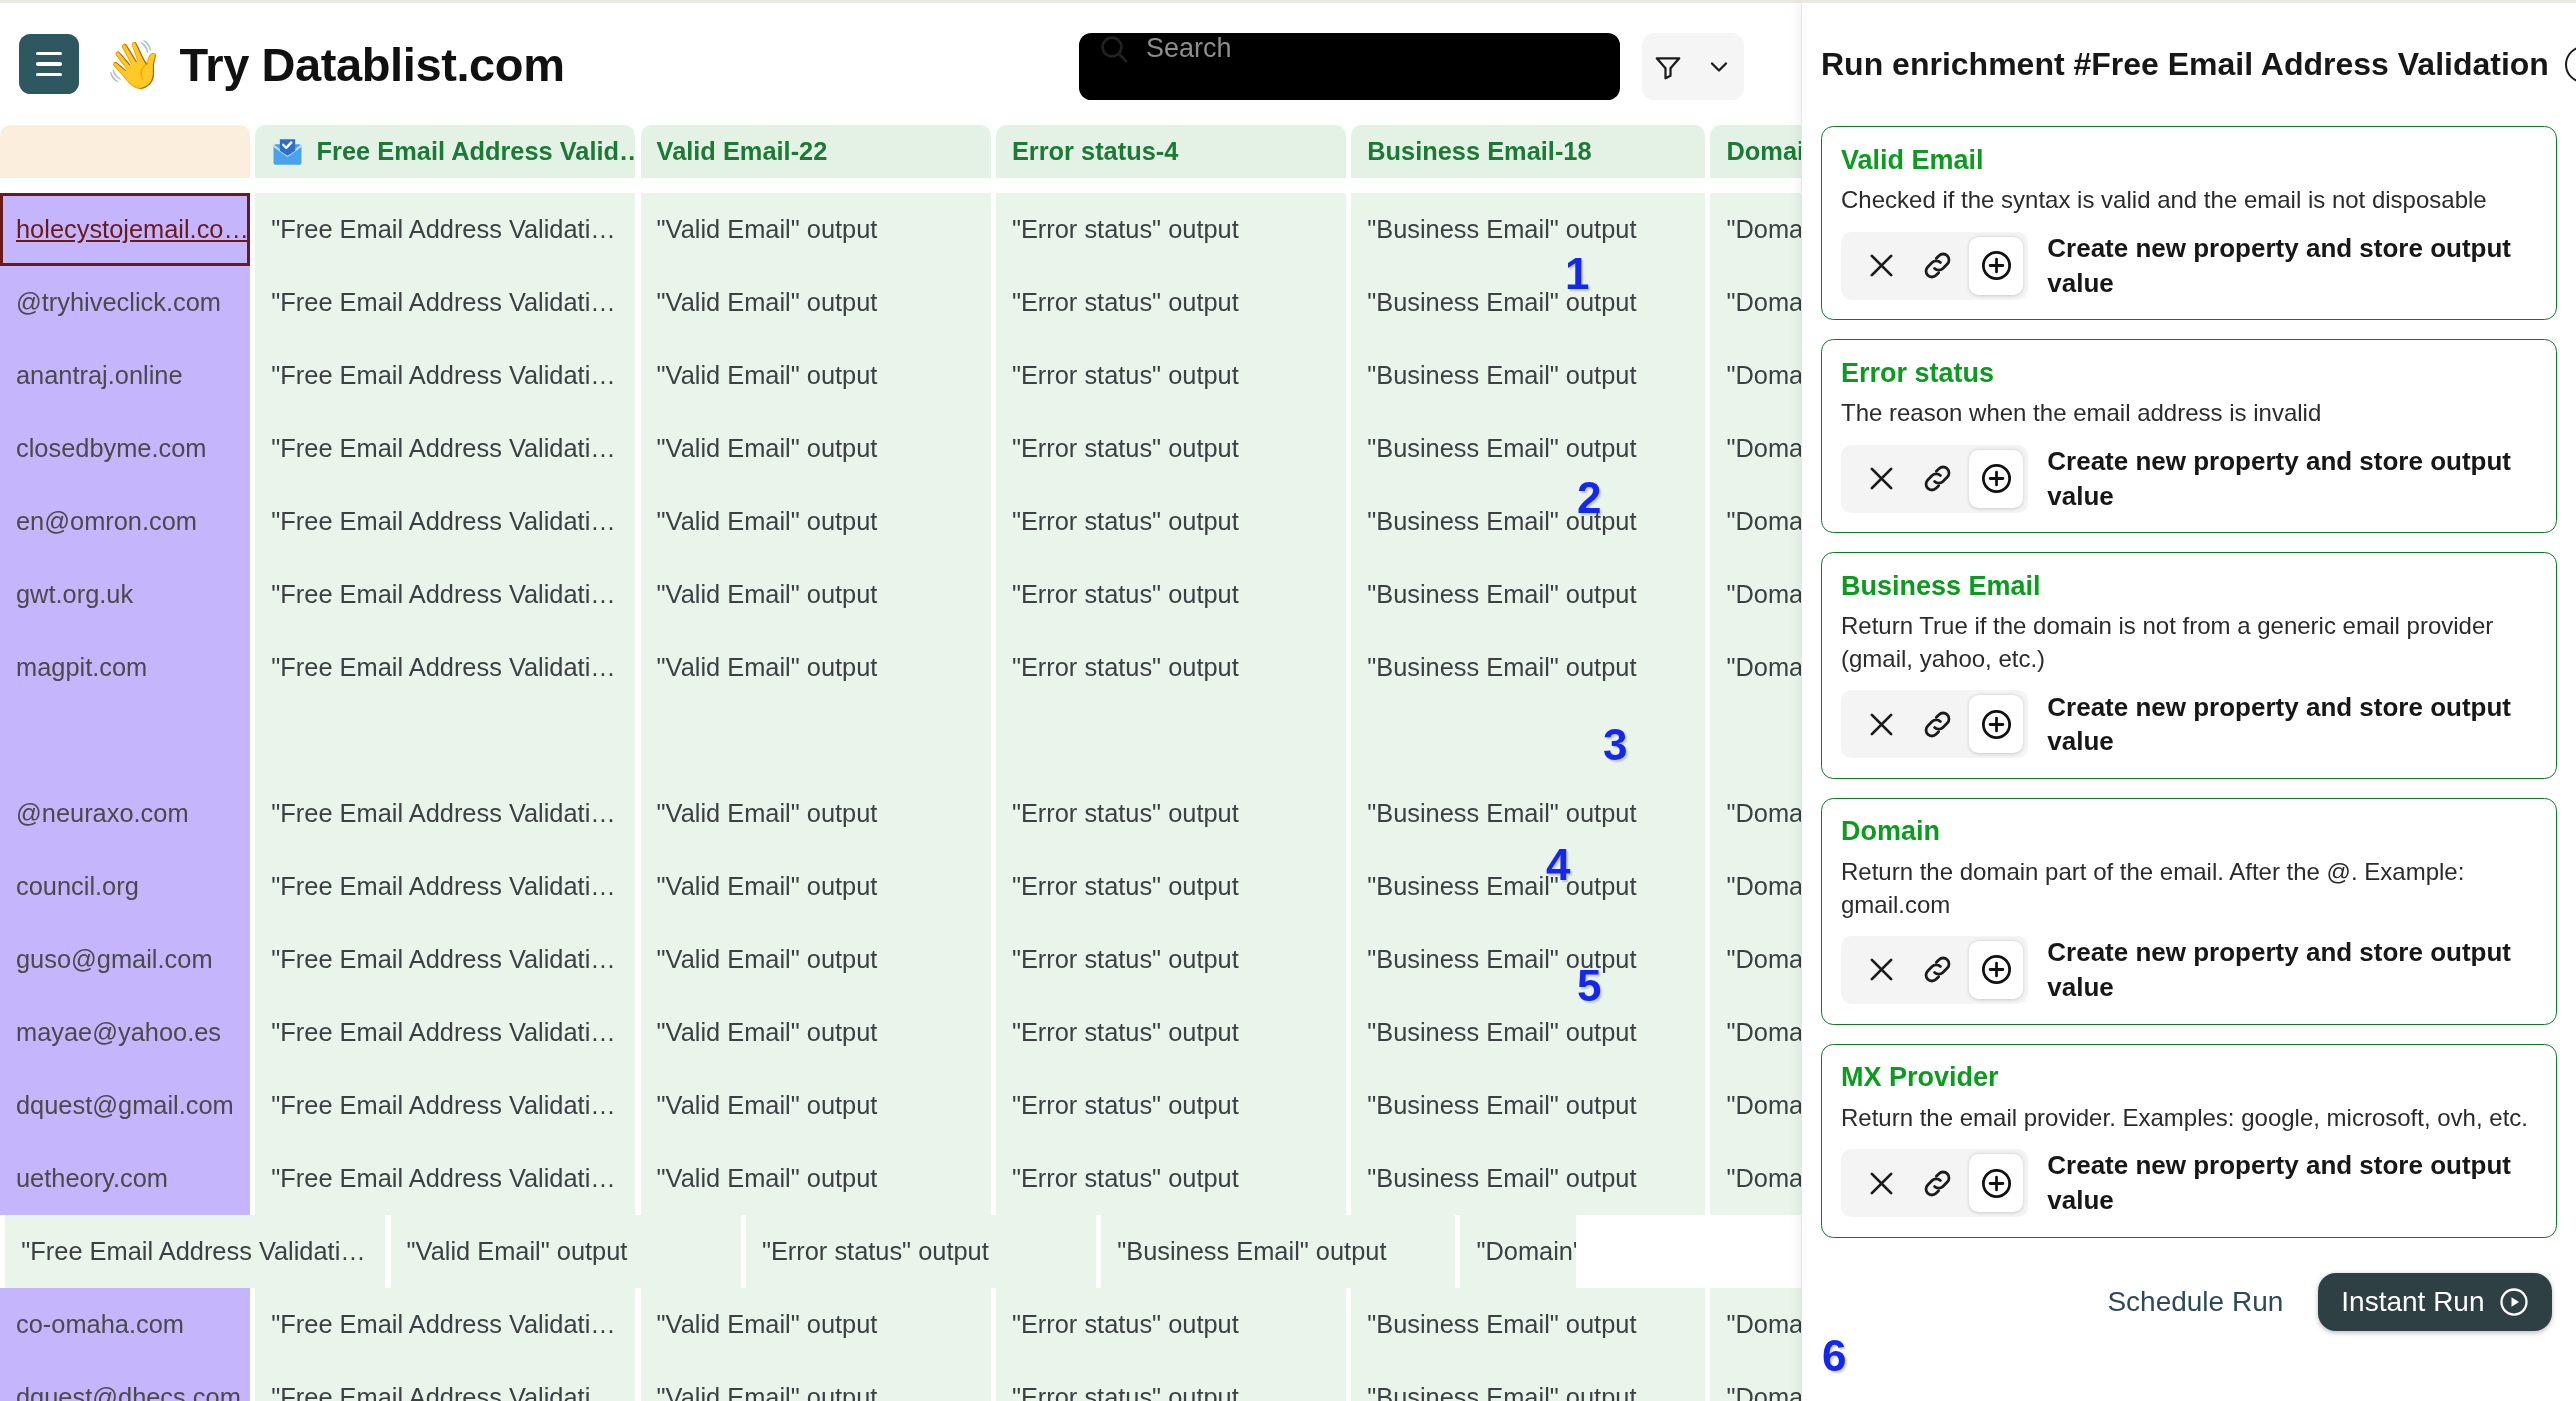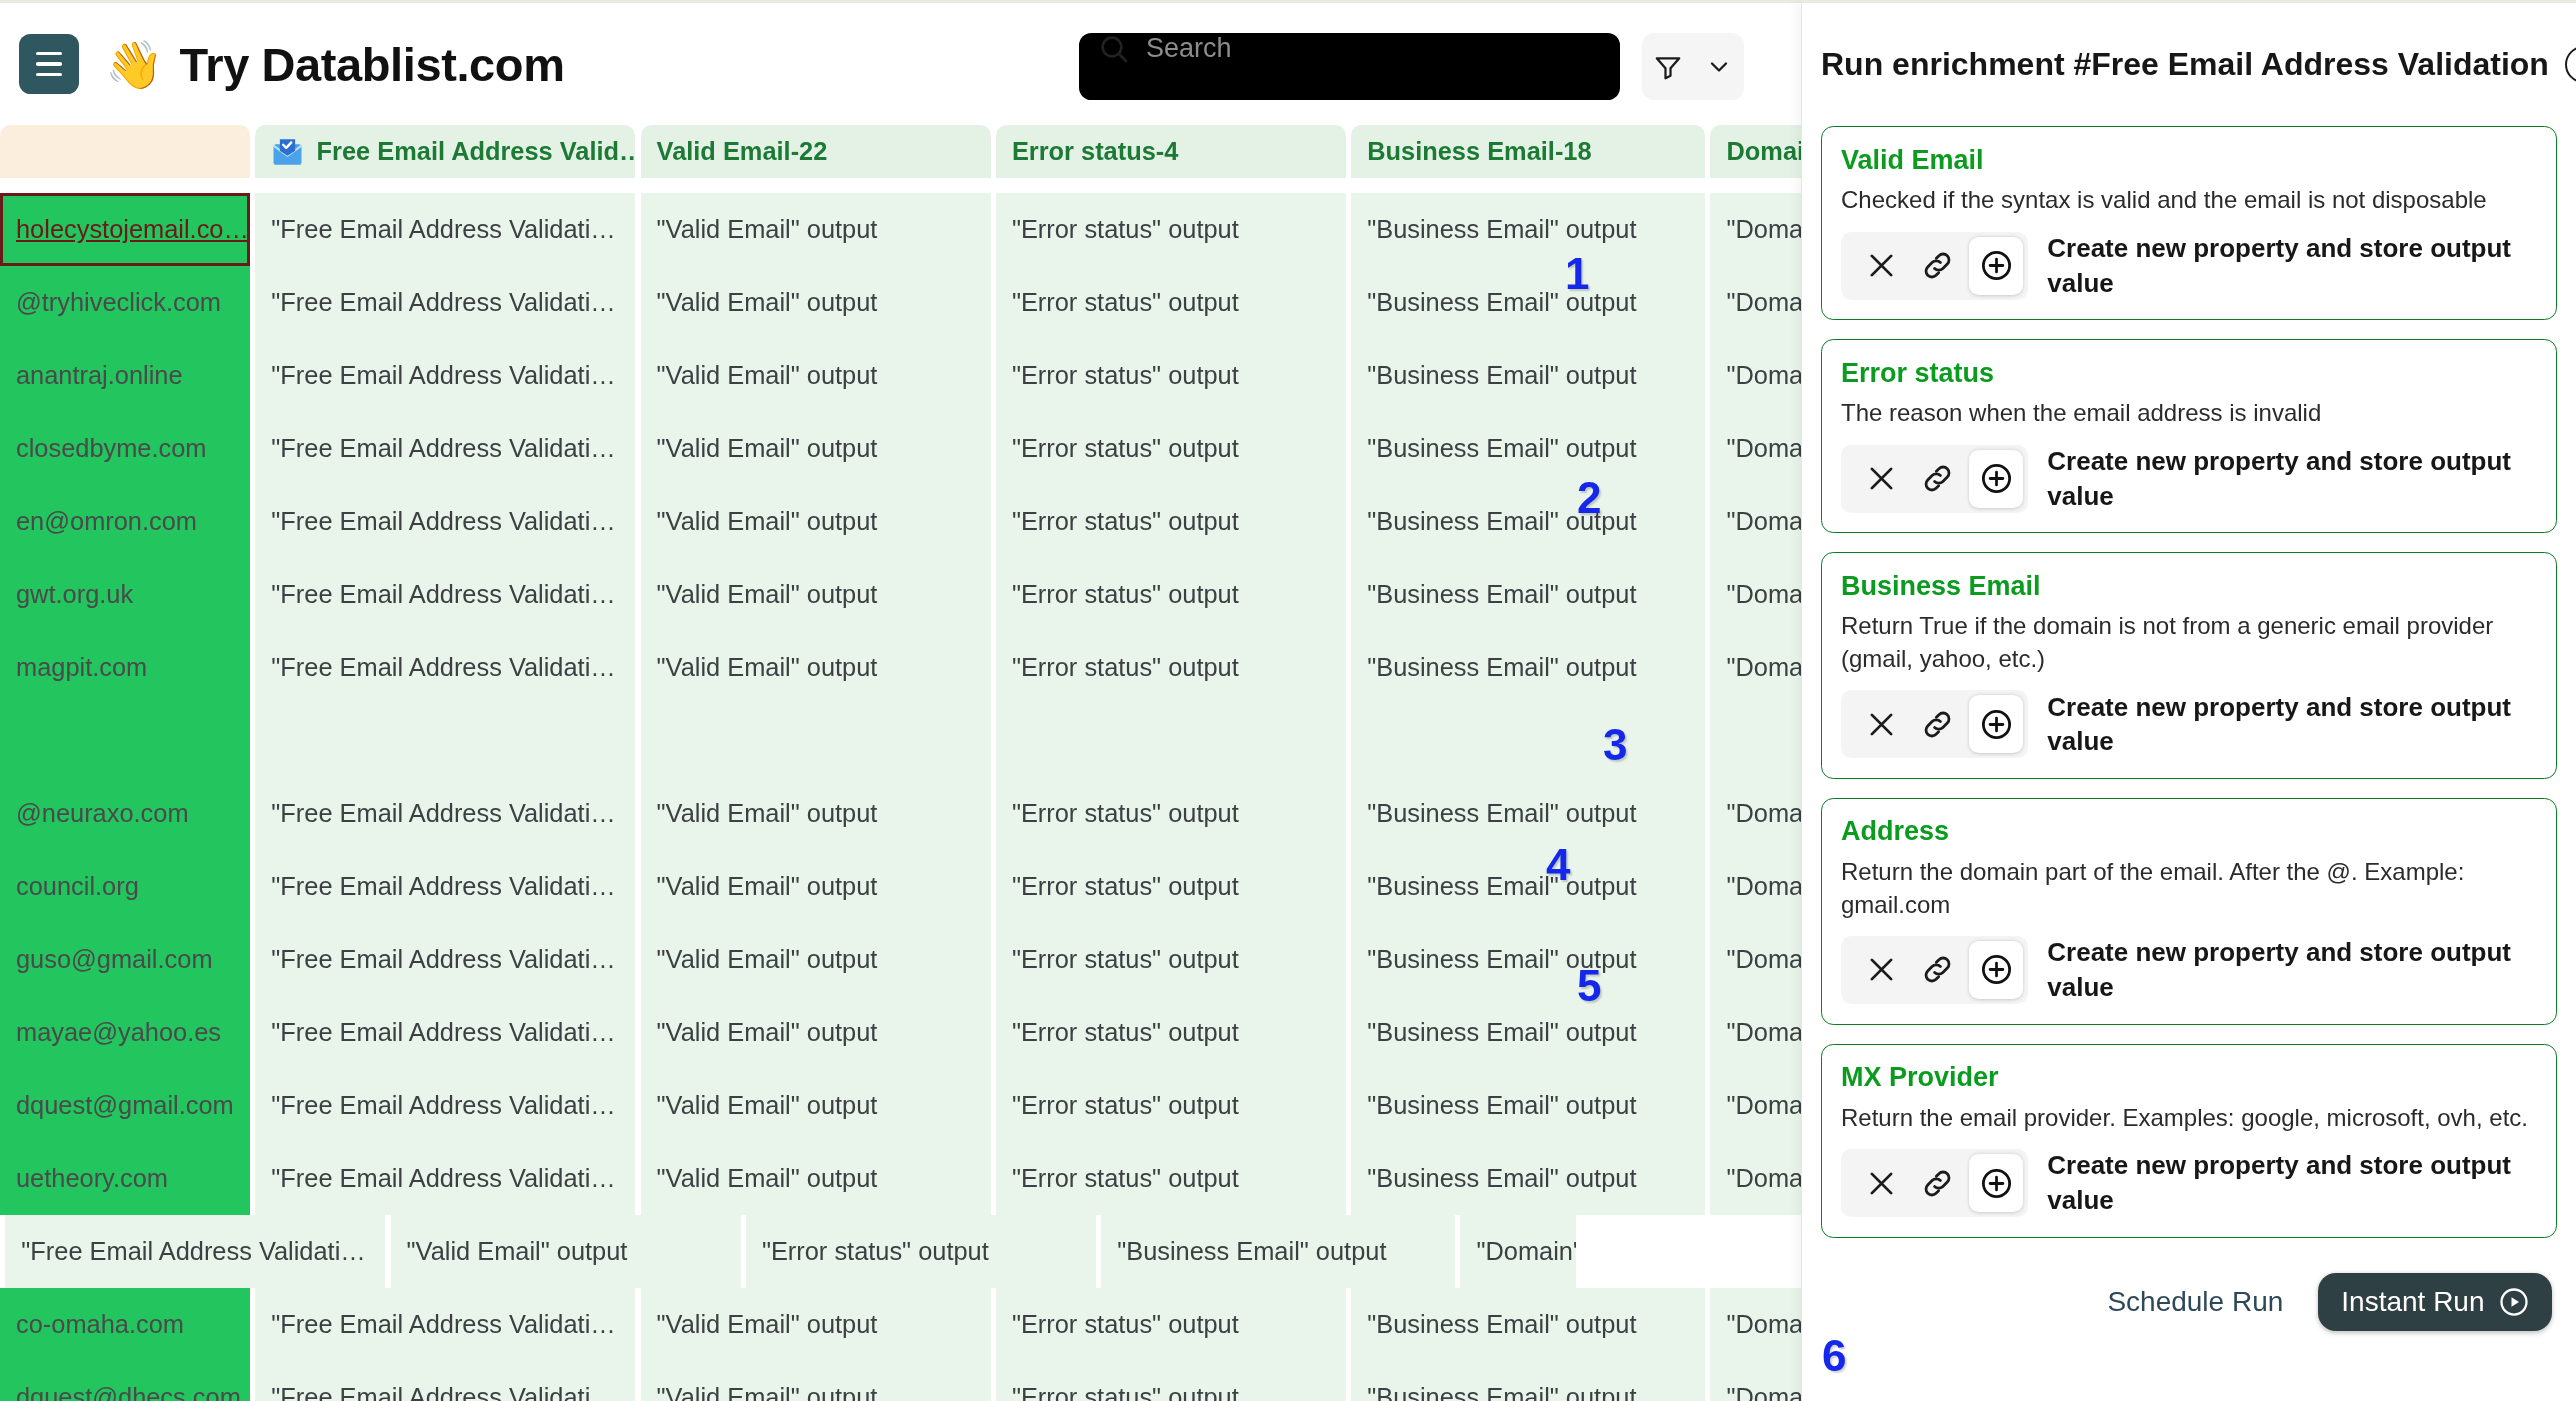--- a/index.html
+++ b/index.html
@@ -66,21 +66,21 @@
   .th.g { background: #e4f2e5; }
   .th-sep { width: 5.3px; background:#fff; flex:0 0 auto; }
   .mailicon { width: 33px; height: 28px; flex: 0 0 auto; }
 
   .tbody { }
   .trow { display: flex; height: 73px; align-items: stretch; }
   .td {
     display: flex; align-items: center; padding-left: 16px;
     font-size: 25.4px; color: #3c4043; white-space: nowrap; overflow: hidden;
   }
-  .td.first { background: #22c55e; color: #4a4a4a; }
+  .td.first { background: #c4b5fd; color: #4a4a4a; }
   .td.g { background: #e9f4ea; }
   .cell-selected {
     outline: 3.5px solid #6b1a1a; outline-offset: -3.5px;
     color: #6b1a1a !important; text-decoration: underline; cursor: pointer;
   }
 
   
   .c0 { width: 250px; flex: 0 0 250px; }
   .c1 { width: 380px; flex: 0 0 380px; }
   .c2 { width: 350px; flex: 0 0 350px; }
@@ -522,21 +522,21 @@
                 <svg width="35" height="35" viewBox="0 0 24 24" fill="none">
                   <circle cx="12" cy="12" r="9" stroke="#111" stroke-width="1.9"></circle>
                   <path d="M12 7.6v8.8M7.6 12h8.8" stroke="#111" stroke-width="1.9" stroke-linecap="round"></path>
                 </svg>
               </span>
             </div>
             <div class="action-label">Create new property and store output value</div>
           </div>
         </div>
         <div class="card">
-          <div class="card-title">Address</div>
+          <div class="card-title">Domain</div>
           <div class="card-desc">Return the domain part of the email. After the @. Example: gmail.com</div>
           <div class="card-actions">
             <div class="seg">
               <span class="seg-icon">
                 <svg width="33" height="33" viewBox="0 0 24 24" fill="none">
                   <path d="M5 5l14 14M19 5L5 19" stroke="#1b1b1b" stroke-width="2" stroke-linecap="round"></path>
                 </svg>
               </span>
               <span class="seg-icon">
                 <svg width="35" height="35" viewBox="0 0 24 24" fill="none">

